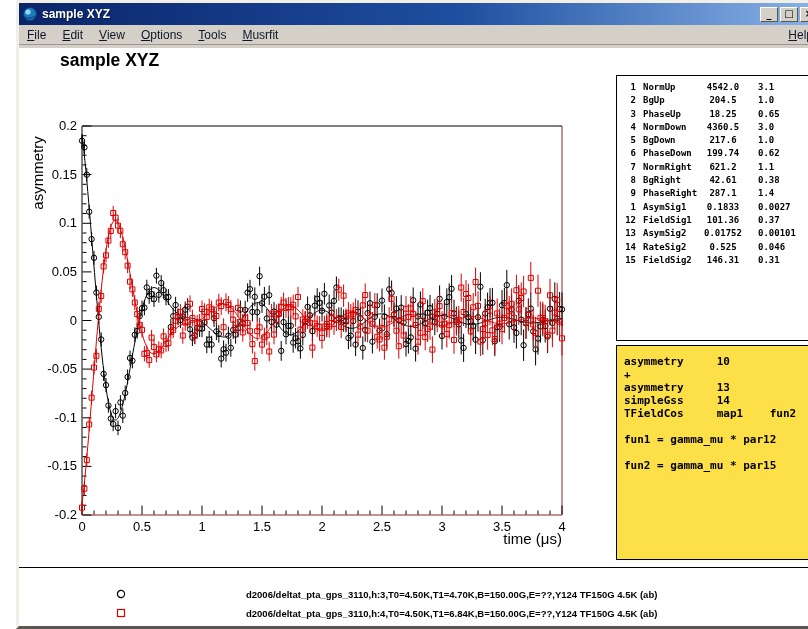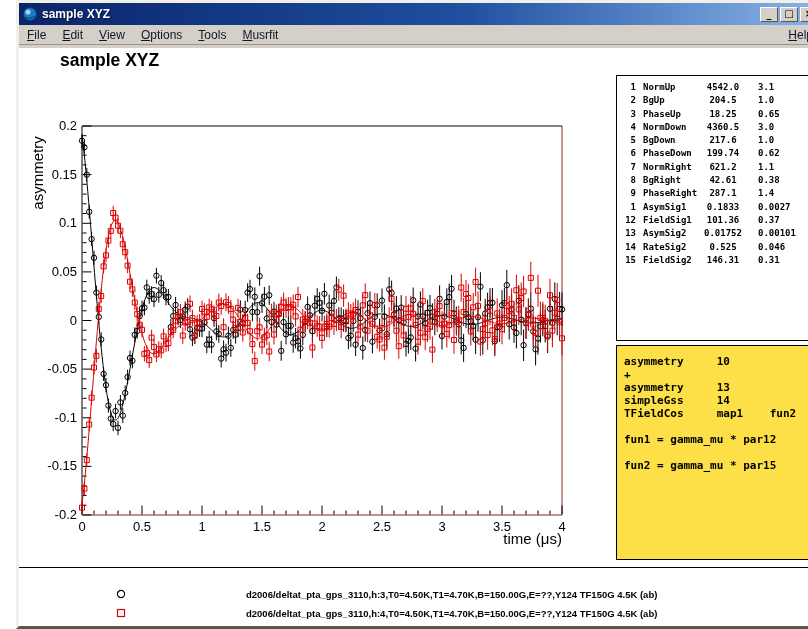--- a/index.html
+++ b/index.html
@@ -527,18 +527,18 @@
         <div class="legend-row">
           <svg width="14" height="14" class="legend-marker">
             <circle cx="7" cy="7" r="3.6" fill="none" stroke="#000000" stroke-width="1.2"></circle>
           </svg>
           <span class="legend-label">d2006/deltat_pta_gps_3110,h:3,T0=4.50K,T1=4.70K,B=150.00G,E=??,Y124 TF150G 4.5K (ab)</span>
         </div>
         <div class="legend-row">
           <svg width="14" height="14" class="legend-marker">
             <rect x="3.5" y="3.5" width="7" height="7" fill="none" stroke="#dd0000" stroke-width="1.2"></rect>
           </svg>
-          <span class="legend-label">d2006/deltat_pta_gps_3110,h:4,T0=4.50K,T1=4.70K,B=150.00G,E=??,Y124 TF150G 4.5K (ab)</span>
+          <span class="legend-label">d2006/deltat_pta_gps_3110,h:4,T0=4.50K,T1=6.84K,B=150.00G,E=??,Y124 TF150G 4.5K (ab)</span>
         </div>
       </div>
   </div>
 
 </div>
 
 </body></html>

